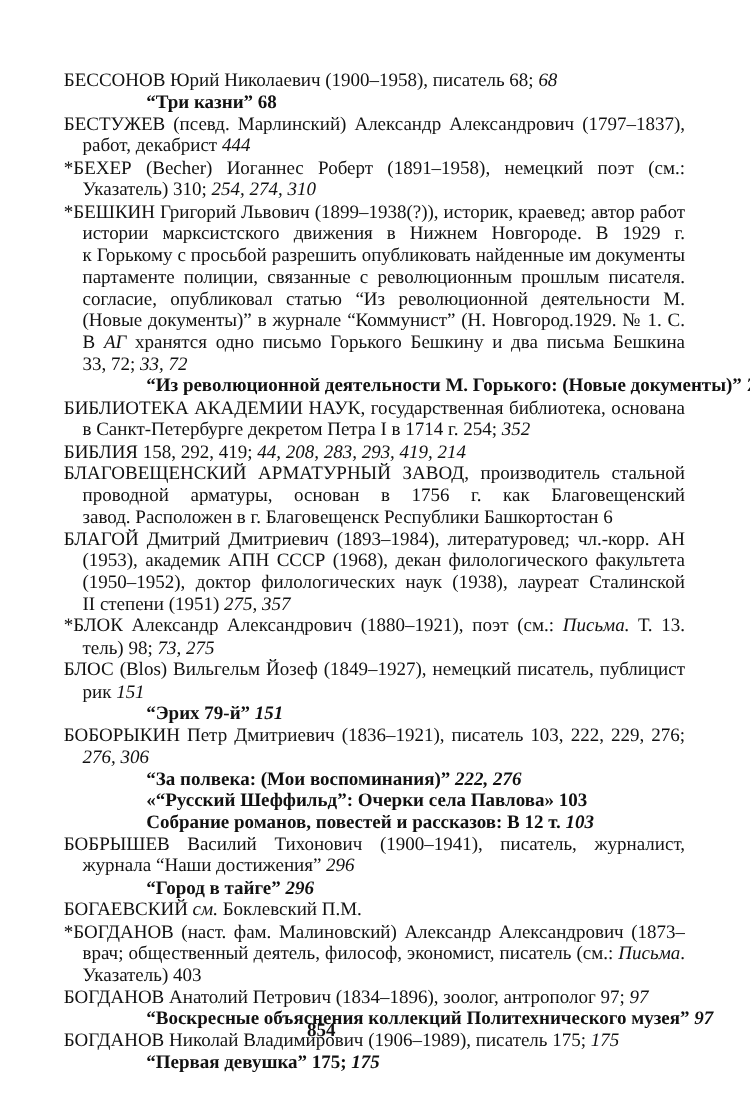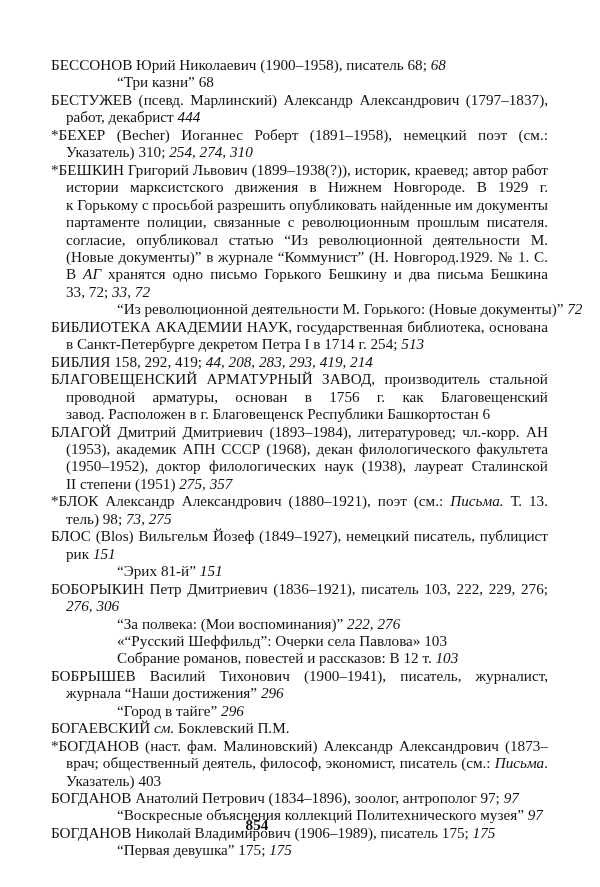--- a/index.html
+++ b/index.html
@@ -10,21 +10,21 @@
     font-family: "Liberation Serif", serif;
     font-size: 15.2px;
   }
   .text-block { position: absolute; left: 51px; top: 56px; width: 497px; }
   .ln {
     height: 17.46px; line-height: 17.46px; white-space: nowrap;
     overflow: visible;
   }
   .ln.just { text-align: justify; text-align-last: justify; white-space: normal; overflow: hidden; }
   .i1 { padding-left: 15px; }
-  .i2 { padding-left: 66px; }
+  .i2 { padding-left: 66px; font-weight: bold; }
   .it { font-style: italic; }
   .page-number {
     position: absolute; left: 0; width: 514px; top: 816px;
     text-align: center; font-weight: bold; font-size: 15.2px;
     font-family: "Liberation Serif", serif;
   }
 </style>
 </head>
 <body>
 
@@ -39,34 +39,34 @@
       <div class="ln just"><span>*БЕШКИН Григорий Львович (1899–1938(?)), историк, краевед; автор работ по</span></div>
       <div class="ln just i1"><span>истории марксистского движения в Нижнем Новгороде. В 1929 г. обратился</span></div>
       <div class="ln just i1"><span>к Горькому с просьбой разрешить опубликовать найденные им документы в Де-</span></div>
       <div class="ln just i1"><span>партаменте полиции, связанные с революционным прошлым писателя. Получив</span></div>
       <div class="ln just i1"><span>согласие, опубликовал статью “Из революционной деятельности М. Горького:</span></div>
       <div class="ln just i1"><span>(Новые документы)” в журнале “Коммунист” (Н. Новгород.1929. № 1. С. 44–45).</span></div>
       <div class="ln just i1"><span>В </span><span class="it">АГ</span><span> хранятся одно письмо Горького Бешкину и два письма Бешкина Горькому</span></div>
       <div class="ln i1"><span>33, 72; </span><span class="it">33, 72</span></div>
       <div class="ln i2"><span>“Из революционной деятельности М. Горького: (Новые документы)” </span><span class="it">72</span></div>
       <div class="ln just"><span>БИБЛИОТЕКА АКАДЕМИИ НАУК, государственная библиотека, основана</span></div>
-      <div class="ln i1"><span>в Санкт-Петербурге декретом Петра I в 1714 г. 254; </span><span class="it">513</span></div>
+      <div class="ln i1"><span>в Санкт-Петербурге декретом Петра I в 1714 г. 254; </span><span class="it">352</span></div>
       <div class="ln"><span>БИБЛИЯ 158, 292, 419; </span><span class="it">44, 208, 283, 293, 419, 214</span></div>
       <div class="ln just"><span>БЛАГОВЕЩЕНСКИЙ АРМАТУРНЫЙ ЗАВОД, производитель стальной трубо-</span></div>
       <div class="ln just i1"><span>проводной арматуры, основан в 1756 г. как Благовещенский медеплавильный</span></div>
       <div class="ln i1"><span>завод. Расположен в г. Благовещенск Республики Башкортостан 6</span></div>
       <div class="ln just"><span>БЛАГОЙ Дмитрий Дмитриевич (1893–1984), литературовед; чл.-корр. АН СССР</span></div>
       <div class="ln just i1"><span>(1953), академик АПН СССР (1968), декан филологического факультета МГУ</span></div>
       <div class="ln just i1"><span>(1950–1952), доктор филологических наук (1938), лауреат Сталинской премии</span></div>
       <div class="ln i1"><span>II степени (1951) </span><span class="it">275, 357</span></div>
       <div class="ln just"><span>*БЛОК Александр Александрович (1880–1921), поэт (см.: </span><span class="it">Письма.</span><span> Т. 13. Указа-</span></div>
       <div class="ln i1"><span>тель) 98; </span><span class="it">73, 275</span></div>
       <div class="ln just"><span>БЛОС (Blos) Вильгельм Йозеф (1849–1927), немецкий писатель, публицист и исто-</span></div>
       <div class="ln i1"><span>рик </span><span class="it">151</span></div>
-      <div class="ln i2"><span>“Эрих 81-й” </span><span class="it">151</span></div>
+      <div class="ln i2"><span>“Эрих 79-й” </span><span class="it">151</span></div>
       <div class="ln just"><span>БОБОРЫКИН Петр Дмитриевич (1836–1921), писатель 103, 222, 229, 276; </span></div>
       <div class="ln i1"><span class="it">276, 306</span></div>
       <div class="ln i2"><span>“За полвека: (Мои воспоминания)” </span><span class="it">222, 276</span></div>
       <div class="ln i2"><span>«“Русский Шеффильд”: Очерки села Павлова» 103</span></div>
       <div class="ln i2"><span>Собрание романов, повестей и рассказов: В 12 т. </span><span class="it">103</span></div>
       <div class="ln just"><span>БОБРЫШЕВ Василий Тихонович (1900–1941), писатель, журналист, редактор</span></div>
       <div class="ln i1"><span>журнала “Наши достижения” </span><span class="it">296</span></div>
       <div class="ln i2"><span>“Город в тайге” </span><span class="it">296</span></div>
       <div class="ln"><span>БОГАЕВСКИЙ </span><span class="it">см.</span><span> Боклевский П.М.</span></div>
       <div class="ln just"><span>*БОГДАНОВ (наст. фам. Малиновский) Александр Александрович (1873–1928),</span></div>

